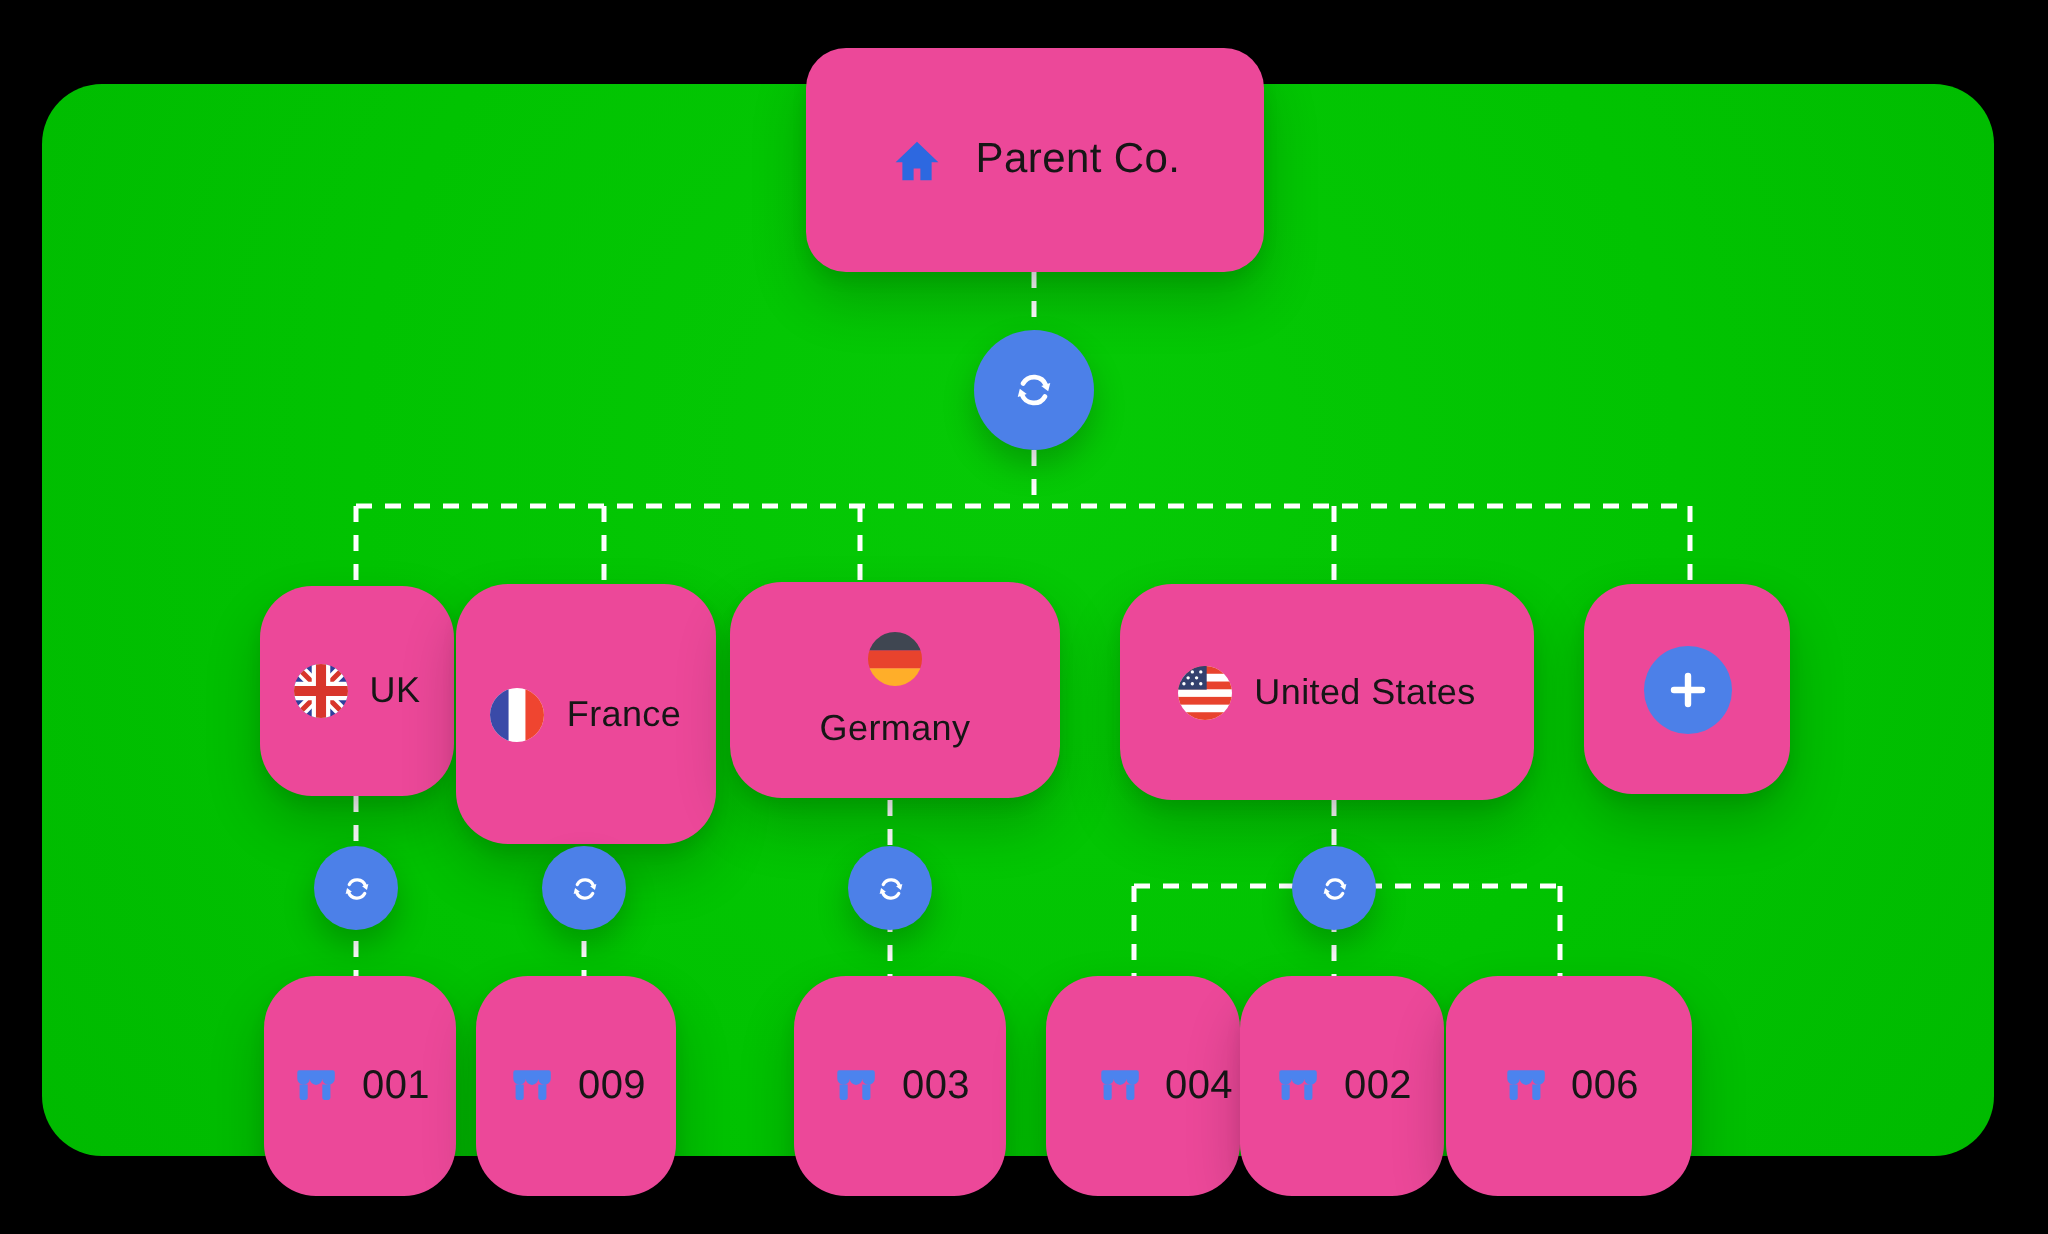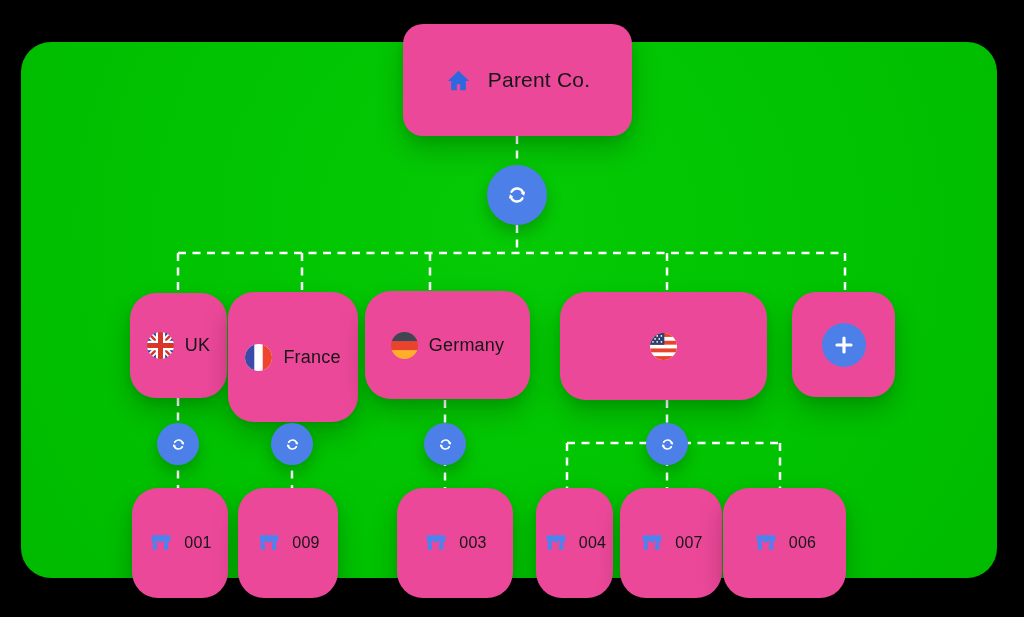--- a/index.html
+++ b/index.html
@@ -16,21 +16,21 @@
   svg.connectors{position:absolute;left:0;top:0;pointer-events:none;}
   .card{
     position:absolute;background:#ec4899;border-radius:26px;
     box-shadow:0 14px 28px rgba(0,0,0,.20), 0 4px 8px rgba(0,0,0,.08);
     display:flex;align-items:center;justify-content:center;gap:11px;
     cursor:pointer;
   }
   .card .label{font-size:18px;color:#161616;letter-spacing:.2px;white-space:nowrap;}
   .parent-card{border-radius:20px;gap:16px;}
   .parent-card .label{font-size:21px;}
-  .store-card .label{font-size:16px;}
+  .store-card .label{font-size:20px;}
   .flag{width:27px;height:27px;display:block;}
   .sync{
     position:absolute;background:#4C80E8;border-radius:50%;
     display:flex;align-items:center;justify-content:center;
     box-shadow:0 8px 16px rgba(0,0,0,.22);cursor:pointer;
   }
   .sync.big{width:60px;height:60px;}
   .sync.small{width:42px;height:42px;}
   .sync.big svg{width:30px;height:30px;}
   .sync.small svg{width:21px;height:21px;}
@@ -122,21 +122,21 @@
       <g clip-path="url(#frclip)">
         <rect width="32" height="32" fill="#fff"></rect>
         <rect x="0" y="0" width="11" height="32" fill="#3A4AA8"></rect>
         <rect x="21" y="0" width="11" height="32" fill="#EF4530"></rect>
       </g>
     </svg>
   </span>
   <span class="label">France</span>
 </div>
 
-<div class="card" style="left:365px;top:291px;width:165px;height:108px;">
+<div class="card" style="left:365px;top:291px;width:165px;height:108px;flex-direction:column;">
   <span class="icon">
     <svg class="flag" viewBox="0 0 32 32">
       <defs>
           <clipPath id="declip">
             <circle cx="16" cy="16" r="16"></circle>
           </clipPath>
         </defs>
       <g clip-path="url(#declip)">
         <rect x="0" y="0" width="32" height="11" fill="#3F4651"></rect>
         <rect x="0" y="11" width="32" height="10.5" fill="#E8432D"></rect>
@@ -170,20 +170,21 @@
             <circle cx="13.5" cy="3.5" r="1"></circle>
           <circle cx="6" cy="7" r="1"></circle>
             <circle cx="11" cy="7" r="1"></circle>
           <circle cx="3.5" cy="10.5" r="1"></circle>
             <circle cx="8.5" cy="10.5" r="1"></circle>
             <circle cx="13.5" cy="10.5" r="1"></circle>
         </g>
       </g>
     </svg>
   </span>
+  <span class="label">United States</span>
 </div>
 
 <div class="card" style="left:792px;top:292px;width:103px;height:105px;border-radius:24px;">
   <span class="plus-circle icon">
     <svg width="24" height="24" viewBox="0 0 24 24">
       <path d="M12 5 V19 M5 12 H19" stroke="#fff" stroke-width="3.2" stroke-linecap="round" fill="none"></path>
     </svg>
   </span>
 </div>
 
@@ -243,51 +244,51 @@
   <span class="icon">
     <svg width="25" height="25" viewBox="0 0 24 24" fill="#4C83EE">
       <path d="M3.5 4 h17 q1 0 1 1 v3 a3 3 0 0 1 -6 0 a3 3 0 0 1 -6 0 a3 3 0 0 1 -6 0 v-3 q0 -1 1 -1 z"></path>
       <path d="M4.6 10.8 h3.9 v6.4 a1 1 0 0 1 -1 1 h-1.9 a1 1 0 0 1 -1 -1 z"></path>
       <path d="M15.5 10.8 h3.9 v6.4 a1 1 0 0 1 -1 1 h-1.9 a1 1 0 0 1 -1 -1 z"></path>
     </svg>
   </span>
   <span class="label">009</span>
 </div>
 
-<div class="card store-card" style="left:397px;top:488px;width:116px;height:110px;">
+<div class="card store-card" style="left:397px;top:488px;width:106px;height:110px;">
   <span class="icon">
     <svg width="25" height="25" viewBox="0 0 24 24" fill="#4C83EE">
       <path d="M3.5 4 h17 q1 0 1 1 v3 a3 3 0 0 1 -6 0 a3 3 0 0 1 -6 0 a3 3 0 0 1 -6 0 v-3 q0 -1 1 -1 z"></path>
       <path d="M4.6 10.8 h3.9 v6.4 a1 1 0 0 1 -1 1 h-1.9 a1 1 0 0 1 -1 -1 z"></path>
       <path d="M15.5 10.8 h3.9 v6.4 a1 1 0 0 1 -1 1 h-1.9 a1 1 0 0 1 -1 -1 z"></path>
     </svg>
   </span>
   <span class="label">003</span>
 </div>
 
-<div class="card store-card" style="left:536px;top:488px;width:77px;height:110px;">
+<div class="card store-card" style="left:523px;top:488px;width:77px;height:110px;padding-left:20px;">
   <span class="icon">
     <svg width="25" height="25" viewBox="0 0 24 24" fill="#4C83EE">
       <path d="M3.5 4 h17 q1 0 1 1 v3 a3 3 0 0 1 -6 0 a3 3 0 0 1 -6 0 a3 3 0 0 1 -6 0 v-3 q0 -1 1 -1 z"></path>
       <path d="M4.6 10.8 h3.9 v6.4 a1 1 0 0 1 -1 1 h-1.9 a1 1 0 0 1 -1 -1 z"></path>
       <path d="M15.5 10.8 h3.9 v6.4 a1 1 0 0 1 -1 1 h-1.9 a1 1 0 0 1 -1 -1 z"></path>
     </svg>
   </span>
   <span class="label">004</span>
 </div>
 
 <div class="card store-card" style="left:620px;top:488px;width:102px;height:110px;">
   <span class="icon">
     <svg width="25" height="25" viewBox="0 0 24 24" fill="#4C83EE">
       <path d="M3.5 4 h17 q1 0 1 1 v3 a3 3 0 0 1 -6 0 a3 3 0 0 1 -6 0 a3 3 0 0 1 -6 0 v-3 q0 -1 1 -1 z"></path>
       <path d="M4.6 10.8 h3.9 v6.4 a1 1 0 0 1 -1 1 h-1.9 a1 1 0 0 1 -1 -1 z"></path>
       <path d="M15.5 10.8 h3.9 v6.4 a1 1 0 0 1 -1 1 h-1.9 a1 1 0 0 1 -1 -1 z"></path>
     </svg>
   </span>
-  <span class="label">007</span>
+  <span class="label">002</span>
 </div>
 
 <div class="card store-card" style="left:723px;top:488px;width:123px;height:110px;">
   <span class="icon">
     <svg width="25" height="25" viewBox="0 0 24 24" fill="#4C83EE">
       <path d="M3.5 4 h17 q1 0 1 1 v3 a3 3 0 0 1 -6 0 a3 3 0 0 1 -6 0 a3 3 0 0 1 -6 0 v-3 q0 -1 1 -1 z"></path>
       <path d="M4.6 10.8 h3.9 v6.4 a1 1 0 0 1 -1 1 h-1.9 a1 1 0 0 1 -1 -1 z"></path>
       <path d="M15.5 10.8 h3.9 v6.4 a1 1 0 0 1 -1 1 h-1.9 a1 1 0 0 1 -1 -1 z"></path>
     </svg>
   </span>

